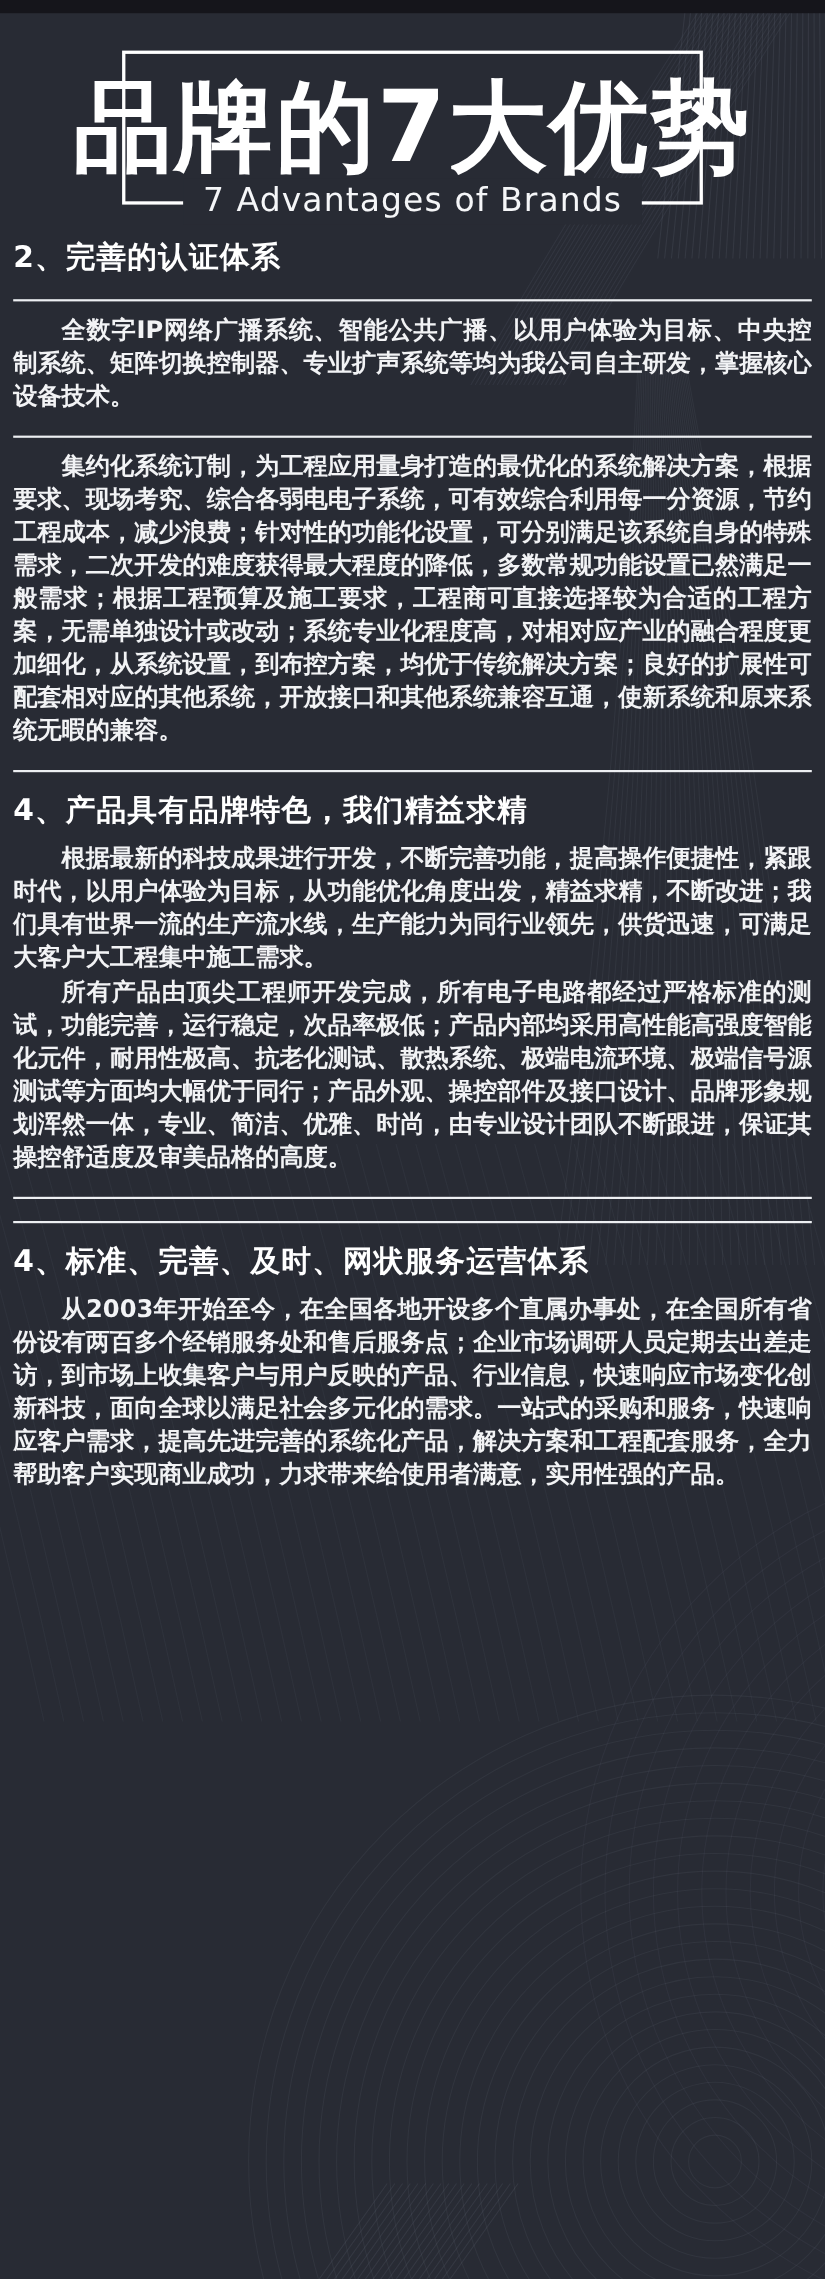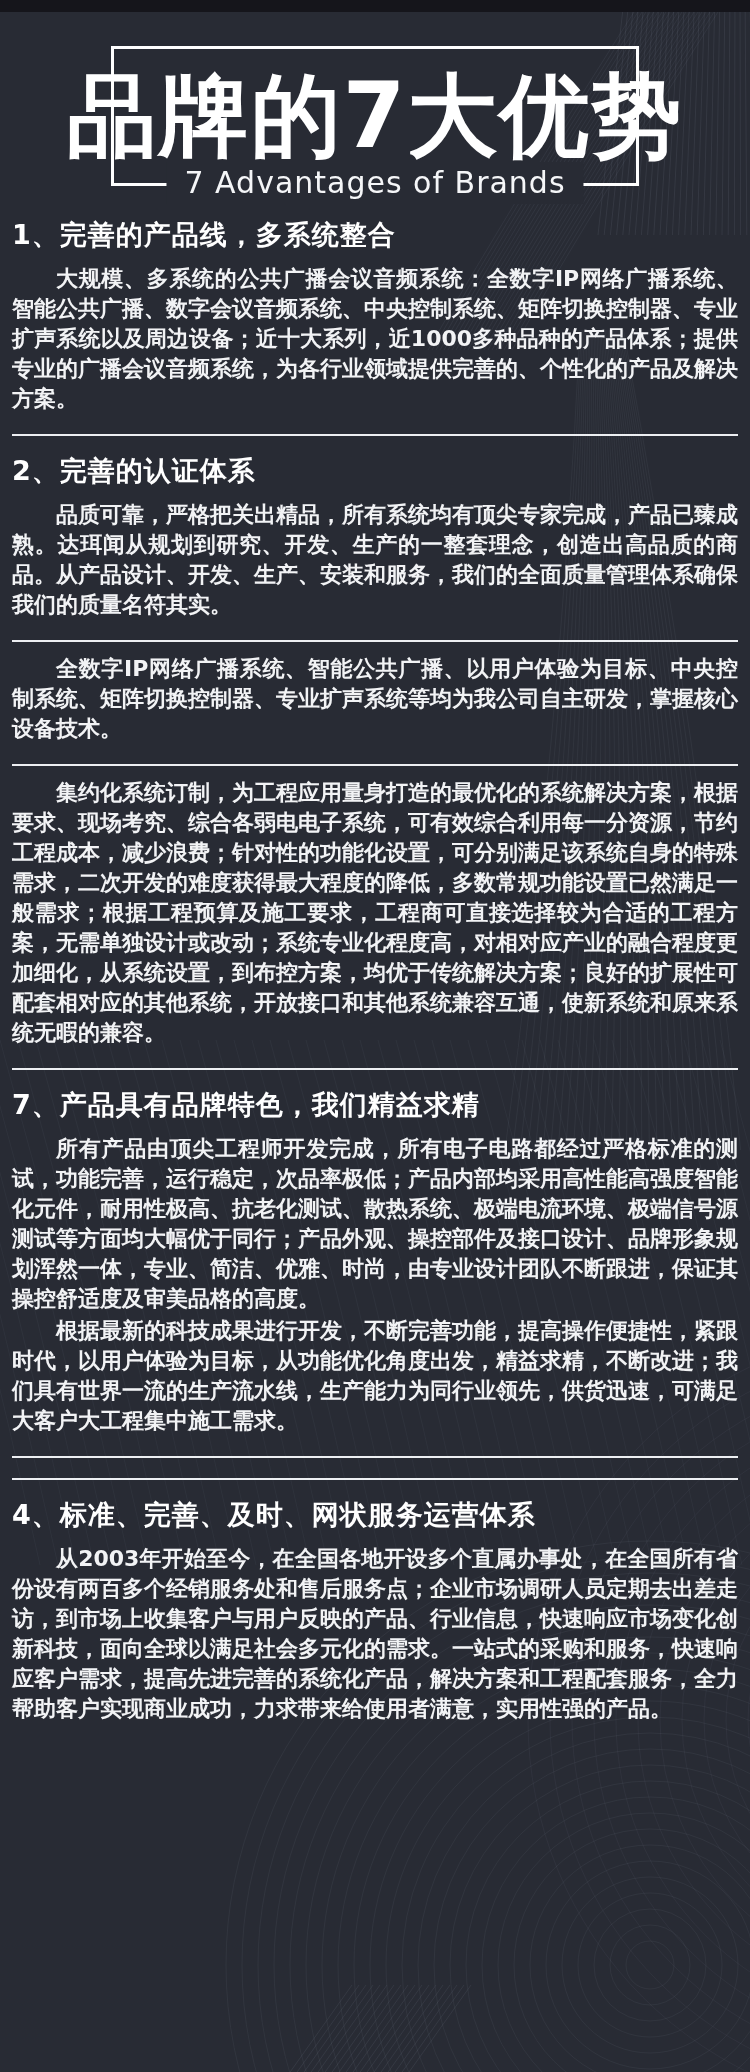--- a/index.html
+++ b/index.html
@@ -270,46 +270,40 @@
 
 <header>
   <div class="title-frame">
     <h1 class="page-title">品牌的7大优势</h1>
     <div class="page-subtitle">7 Advantages of Brands</div>
   </div>
 </header>
 
 <main>
 
-  <section class="sec">
-    <h2 class="sec-h">1、完善的产品线，多系统整合</h2>
-    <p class="sec-p">大规模、多系统的公共广播会议音频系统：全数字IP网络广播系统、智能公共广播、数字会议音频系统、中央控制系统、矩阵切换控制器、专业扩声系统以及周边设备；近十大系列，近1000多种品种的产品体系；提供专业的广播会议音频系统，为各行业领域提供完善的、个性化的产品及解决方案。</p>
-    <hr class="divider">
-  </section>
 
   <section class="sec">
     <h2 class="sec-h">2、完善的认证体系</h2>
-    <p class="sec-p">品质可靠，严格把关出精品，所有系统均有顶尖专家完成，产品已臻成熟。达珥闻从规划到研究、开发、生产的一整套理念，创造出高品质的商品。从产品设计、开发、生产、安装和服务，我们的全面质量管理体系确保我们的质量名符其实。</p>
     <hr class="divider">
   </section>
 
   <section class="sec">
     <p class="sec-p">全数字IP网络广播系统、智能公共广播、以用户体验为目标、中央控制系统、矩阵切换控制器、专业扩声系统等均为我公司自主研发，掌握核心设备技术。</p>
     <hr class="divider">
   </section>
 
   <section class="sec">
     <p class="sec-p">集约化系统订制，为工程应用量身打造的最优化的系统解决方案，根据要求、现场考究、综合各弱电电子系统，可有效综合利用每一分资源，节约工程成本，减少浪费；针对性的功能化设置，可分别满足该系统自身的特殊需求，二次开发的难度获得最大程度的降低，多数常规功能设置已然满足一般需求；根据工程预算及施工要求，工程商可直接选择较为合适的工程方案，无需单独设计或改动；系统专业化程度高，对相对应产业的融合程度更加细化，从系统设置，到布控方案，均优于传统解决方案；良好的扩展性可配套相对应的其他系统，开放接口和其他系统兼容互通，使新系统和原来系统无暇的兼容。</p>
     <hr class="divider">
   </section>
 
   <section class="sec">
-    <h2 class="sec-h">7、产品具有品牌特色，我们精益求精</h2>
+    <h2 class="sec-h">4、产品具有品牌特色，我们精益求精</h2>
+    <p class="sec-p">根据最新的科技成果进行开发，不断完善功能，提高操作便捷性，紧跟时代，以用户体验为目标，从功能优化角度出发，精益求精，不断改进；我们具有世界一流的生产流水线，生产能力为同行业领先，供货迅速，可满足大客户大工程集中施工需求。</p>
     <p class="sec-p">所有产品由顶尖工程师开发完成，所有电子电路都经过严格标准的测试，功能完善，运行稳定，次品率极低；产品内部均采用高性能高强度智能化元件，耐用性极高、抗老化测试、散热系统、极端电流环境、极端信号源测试等方面均大幅优于同行；产品外观、操控部件及接口设计、品牌形象规划浑然一体，专业、简洁、优雅、时尚，由专业设计团队不断跟进，保证其操控舒适度及审美品格的高度。</p>
-    <p class="sec-p">根据最新的科技成果进行开发，不断完善功能，提高操作便捷性，紧跟时代，以用户体验为目标，从功能优化角度出发，精益求精，不断改进；我们具有世界一流的生产流水线，生产能力为同行业领先，供货迅速，可满足大客户大工程集中施工需求。</p>
     <hr class="divider">
   </section>
 
   <section class="sec">
     <hr class="divider">
   </section>
 
   <section class="sec">
     <h2 class="sec-h">4、标准、完善、及时、网状服务运营体系</h2>
     <p class="sec-p">从2003年开始至今，在全国各地开设多个直属办事处，在全国所有省份设有两百多个经销服务处和售后服务点；企业市场调研人员定期去出差走访，到市场上收集客户与用户反映的产品、行业信息，快速响应市场变化创新科技，面向全球以满足社会多元化的需求。一站式的采购和服务，快速响应客户需求，提高先进完善的系统化产品，解决方案和工程配套服务，全力帮助客户实现商业成功，力求带来给使用者满意，实用性强的产品。</p>

